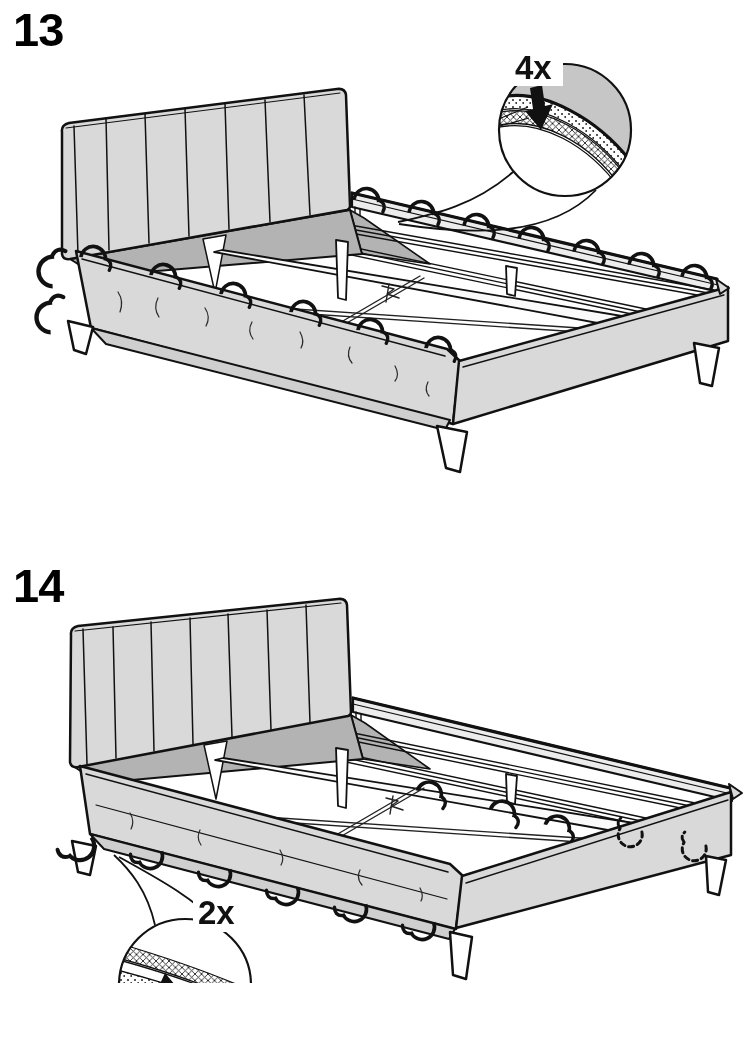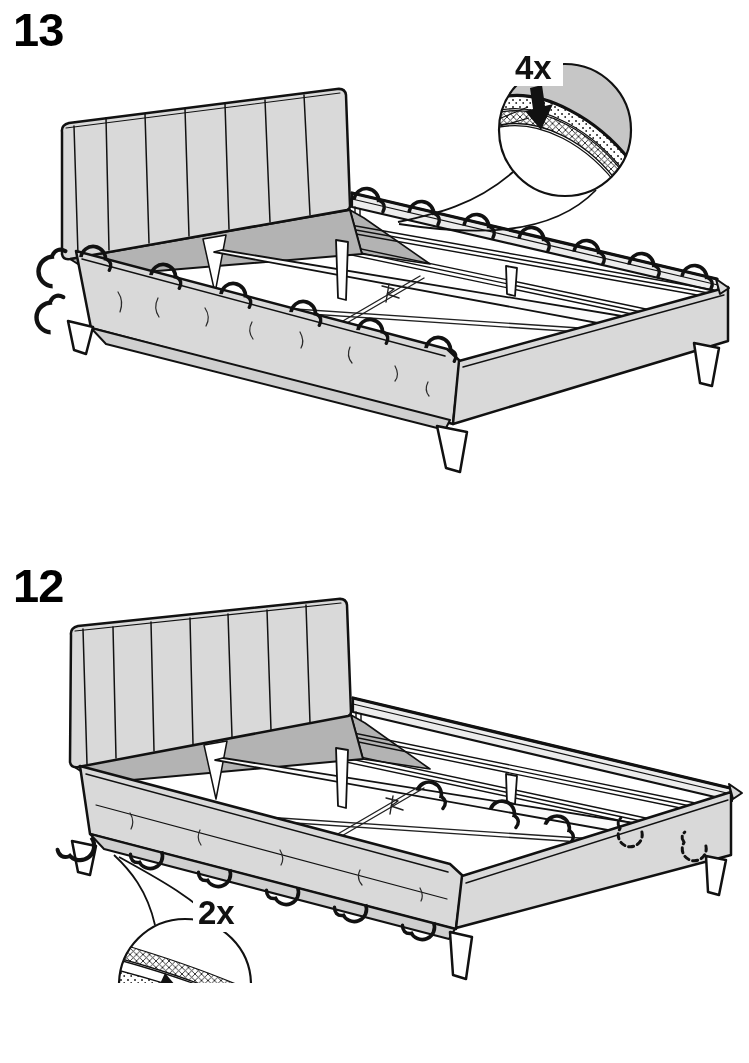--- a/index.html
+++ b/index.html
@@ -137,21 +137,21 @@
         <path d="M495 128 C540 117 589 146 620 189" fill="none" stroke="#111" stroke-width="1.3"></path>
         <path d="M501 118 L528 107 M500 126 L529 118" stroke="#111" stroke-width="1.2" fill="none"></path>
       </g>
       <circle cx="565" cy="130" r="66" fill="none" stroke="#111" stroke-width="2.2"></circle>
       <path d="M530 88 l12 -3 3 21 8 -2 -12 26 -16 -19 8 -2 z" fill="#111"></path>
       <rect x="511" y="49" width="52" height="37" fill="#fff"></rect>
       <text class="callout-text" x="515" y="79">4x</text>
     </g>
   </svg>
 
-  <div class="step-number" style="top:562px">12</div>
+  <div class="step-number" style="top:562px">14</div>
 
   <svg class="illus" style="top:558px" width="749" height="505" viewBox="0 0 749 505">
     <defs>
       <pattern id="st14" width="7" height="7" patternUnits="userSpaceOnUse">
         <rect width="7" height="7" fill="#fff"></rect>
         <circle cx="2" cy="2" r="1" fill="#222"></circle>
           <circle cx="5.2" cy="5" r="0.9" fill="#222"></circle>
       </pattern>
       <pattern id="xh14" width="6.5" height="6.5" patternUnits="userSpaceOnUse">
         <rect width="6.5" height="6.5" fill="#fff"></rect>

